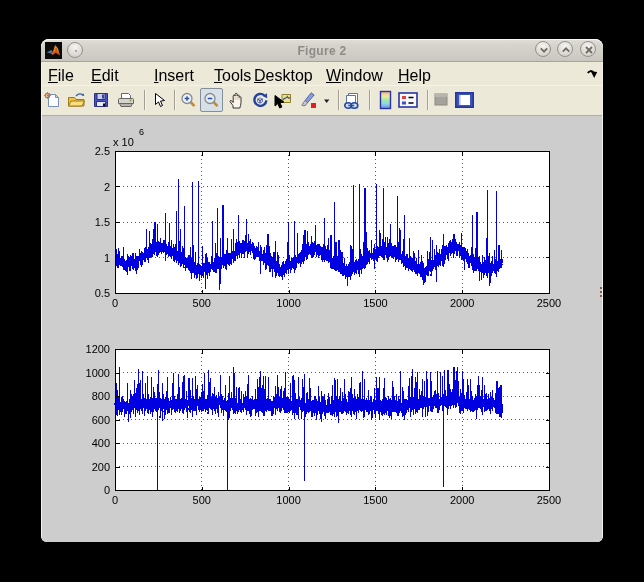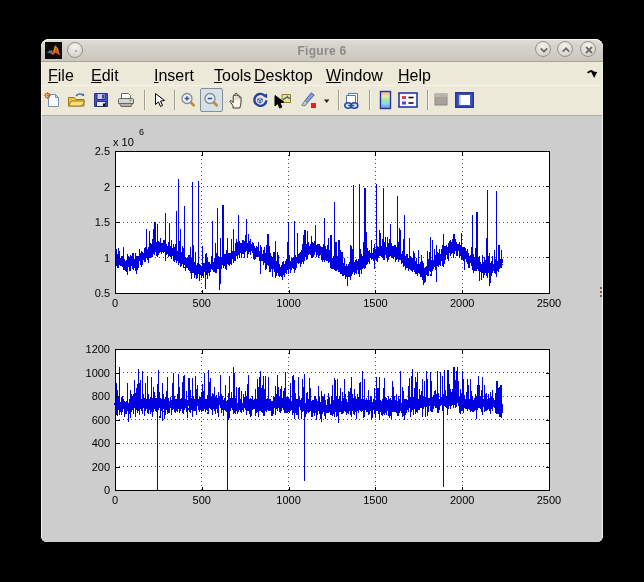--- a/index.html
+++ b/index.html
@@ -24,21 +24,21 @@
           <path d="M1.8 10.4 L6.3 8 L7.8 9.6 L4.9 11.3 Z" fill="#4a7fae"></path>
           <path d="M5.2 11.5 L8.3 9.2 L10.2 3 L12 8.3 L15 13.4 L10.6 10.7 L8 12.9 Z" fill="#d2571b"></path>
           <path d="M10.2 3 L12 8.3 L15 13.4 L13 6.5 Z" fill="#ef8c2d"></path>
           <path d="M8.3 9.2 L10.2 3 L10.8 5.2 L9.3 10 Z" fill="#ef8c2d"></path>
         </svg></div>
     <div class="circbtn" style="left:26px;top:3px;">
         <svg width="12" height="12" viewBox="0 0 12 12">
           <circle cx="6" cy="6" r="1" fill="#97948e"></circle>
         </svg>
       </div>
-    <div id="wtitle">Figure 6</div>
+    <div id="wtitle">Figure 2</div>
     <div class="circbtn" style="left:494px;">
         <svg width="12" height="12" viewBox="0 0 12 12">
           <path d="M2.8 4.3 L6 7.6 L9.2 4.3" stroke="#6e6b65" stroke-width="1.8" fill="none"></path>
         </svg>
       </div>
     <div class="circbtn" style="left:516px;">
         <svg width="12" height="12" viewBox="0 0 12 12">
           <path d="M2.8 7.6 L6 4.3 L9.2 7.6" stroke="#6e6b65" stroke-width="1.8" fill="none"></path>
         </svg>
       </div>

